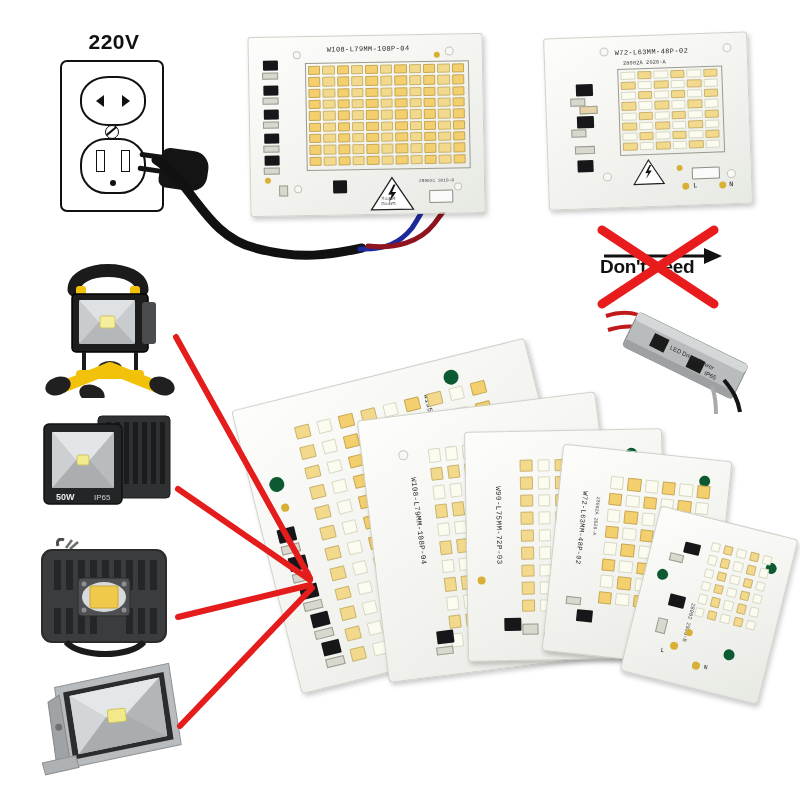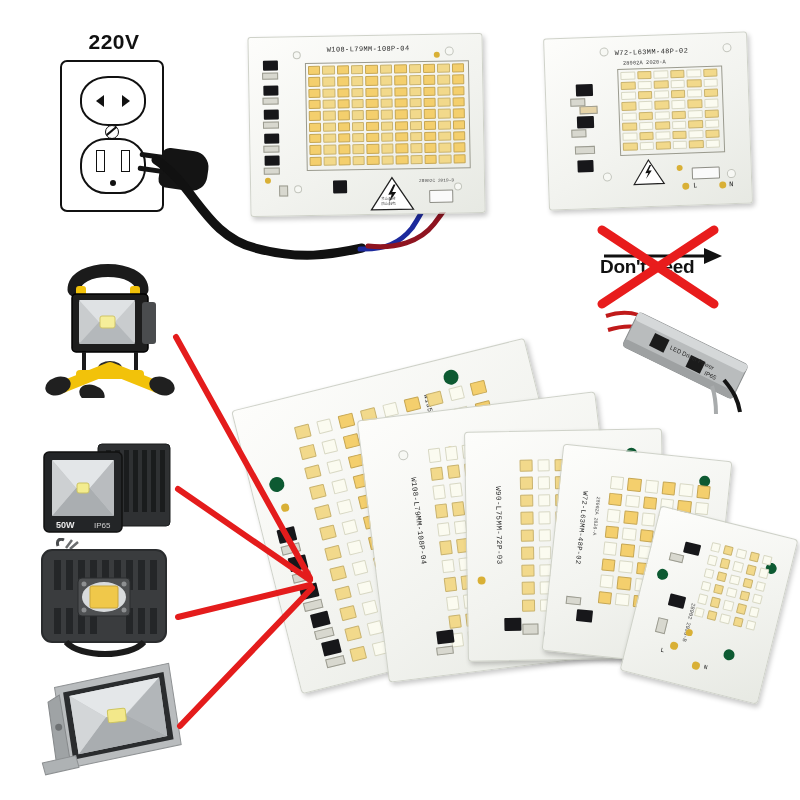--- a/index.html
+++ b/index.html
@@ -785,21 +785,21 @@
     <rect x="96" y="104" width="4" height="24" fill="#1b1b1b"></rect>
     <ellipse cx="72" cy="120" rx="12" ry="7" fill="#2b2b2b"></ellipse>
     <path d="M22,140 L72,120 L122,140" stroke="#f2c20a" stroke-width="12" fill="none" stroke-linejoin="round"></path>
     <rect x="38" y="122" width="68" height="9" rx="4" fill="#f2c20a"></rect>
     <ellipse cx="20" cy="138" rx="13" ry="9" fill="#202020" transform="rotate(-18 20 138)"></ellipse>
     <ellipse cx="124" cy="138" rx="13" ry="9" fill="#202020" transform="rotate(18 124 138)"></ellipse>
     <ellipse cx="54" cy="146" rx="13" ry="9" fill="#202020" transform="rotate(18 54 146)"></ellipse>
   </svg>
 </div>
 
-<div class="lamp" style="left:36px;top:438px;width:150px;height:110px;">
+<div class="lamp" style="left:36px;top:410px;width:150px;height:110px;">
   <svg width="150" height="110" viewBox="0 0 150 110">
     <rect x="62" y="6" width="72" height="82" rx="4" fill="#2f3133" stroke="#1a1c1d"></rect>
     <g fill="#1a1c1d">
       <rect x="70" y="12" width="5" height="62"></rect>
         <rect x="79" y="12" width="5" height="62"></rect>
       <rect x="88" y="12" width="5" height="62"></rect>
         <rect x="97" y="12" width="5" height="62"></rect>
       <rect x="106" y="12" width="5" height="62"></rect>
         <rect x="115" y="12" width="5" height="62"></rect>
       <rect x="124" y="12" width="5" height="62"></rect>

